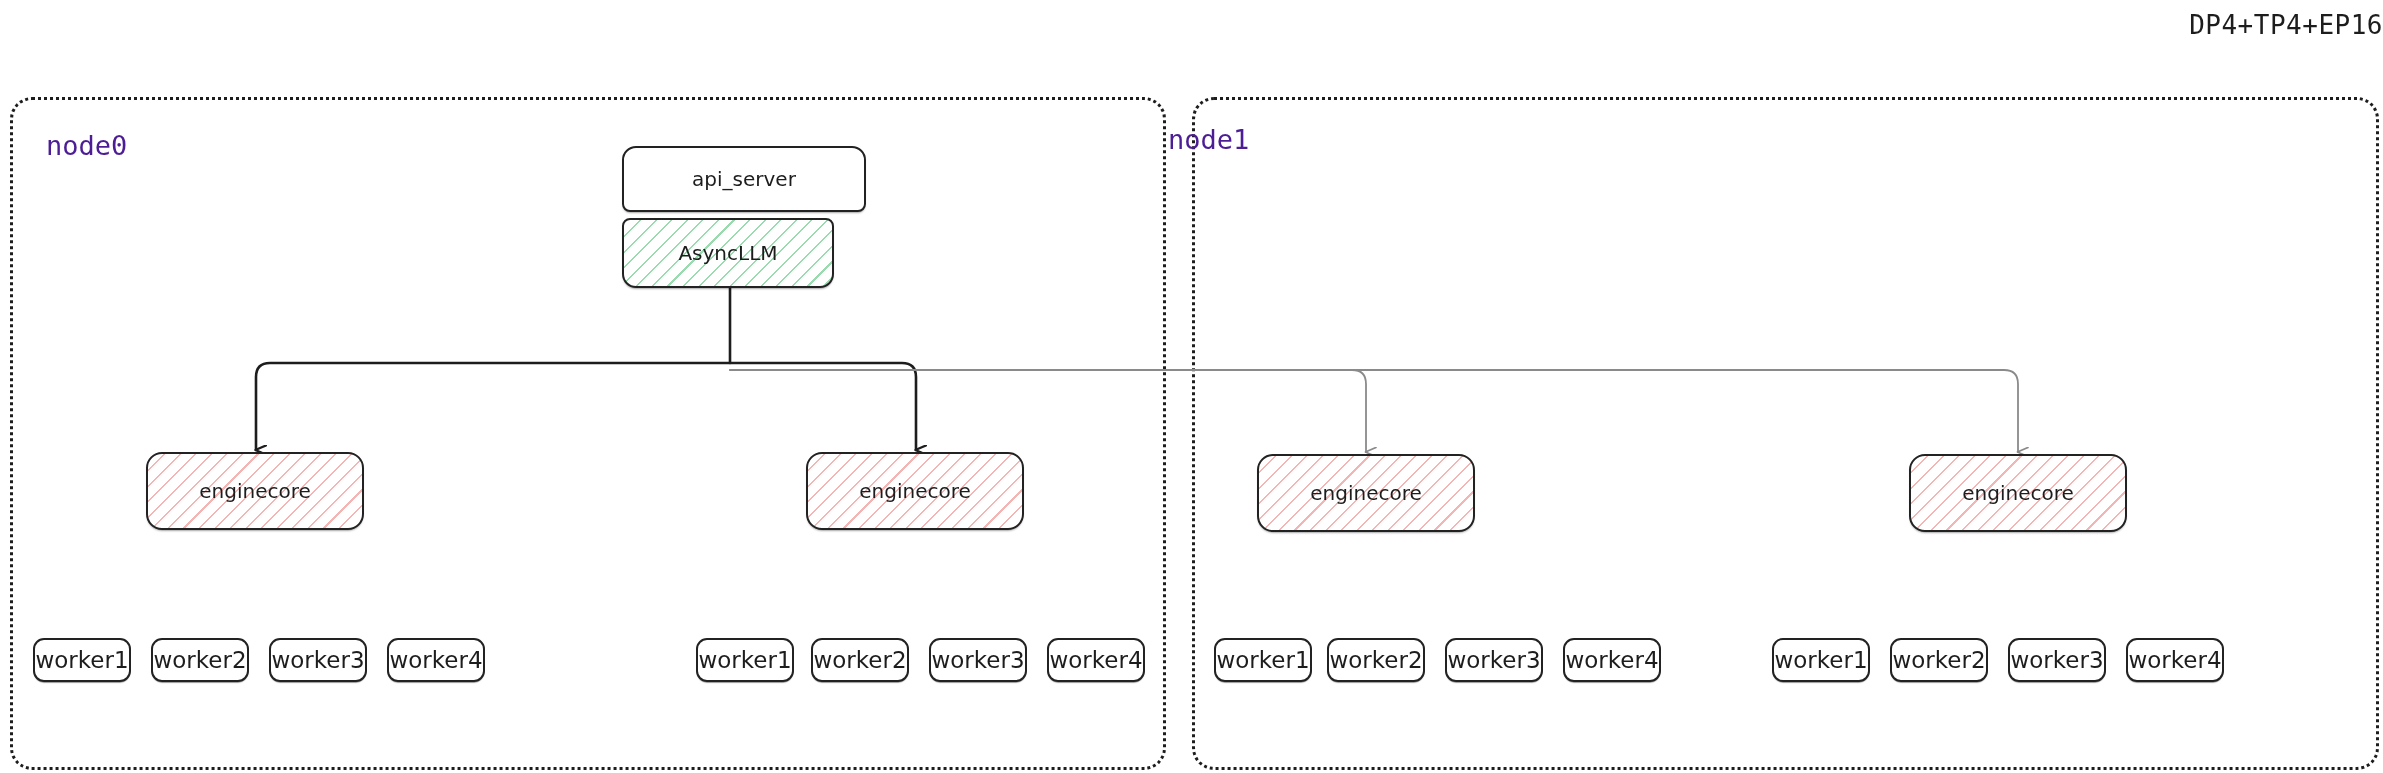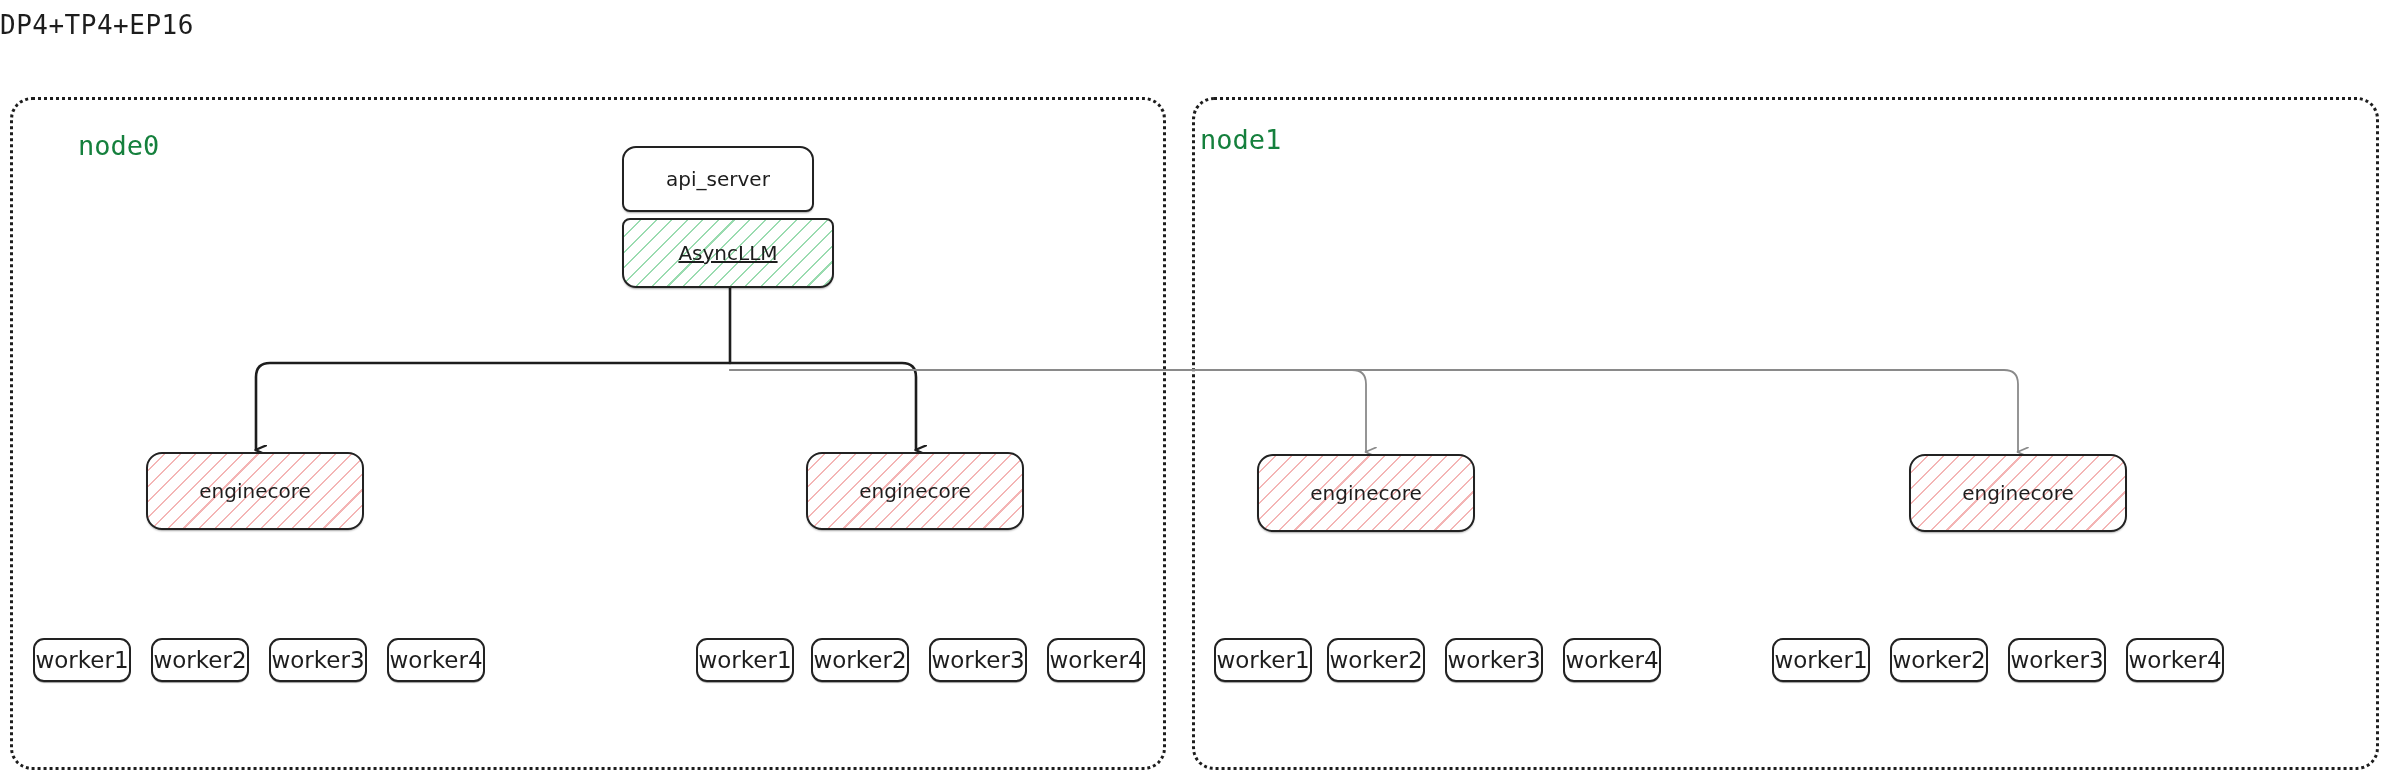--- a/index.html
+++ b/index.html
@@ -2,56 +2,55 @@
 <html><head>
 <meta charset="utf-8">
 <style>
   html,body{margin:0;padding:0;background:#ffffff;}
   body{width:2383px;height:773px;position:relative;overflow:hidden;
        font-family:"DejaVu Sans","Liberation Sans",sans-serif;}
 
   #canvas{position:absolute;left:0;top:0;width:2383px;height:773px;}
 
   .title{
-    position:absolute; left:0; top:10px; width:2383px; text-align:left;
+    position:absolute; left:0; top:10px; width:2383px; text-align:right;
     font-family:"DejaVu Sans Mono","Liberation Mono",monospace;
     font-size:26px; color:#1d1d1d; letter-spacing:0.5px;
   }
 
   .node-box{
     position:absolute;
     border:3px dotted #1d1d1d;
     border-radius:22px;
     background:transparent;
   }
   .node-label{
     position:absolute;
     font-family:"DejaVu Sans Mono","Liberation Mono",monospace;
-    font-size:27px; color:#15803d; font-weight:400;margin-left:32px;
+    font-size:27px; color:#4c1d95; font-weight:400;
   }
 
   .nodebox{
     position:absolute;
     border:2.5px solid #222222;
     box-sizing:border-box;
     display:flex; align-items:center; justify-content:center;
     font-size:20px; color:#1d1d1d;
     background:#ffffff;
     box-shadow:0 2px 2px -1px rgba(0,0,0,0.35);
   }
   .nodebox span{position:relative;z-index:2;}
 
   .api-box{border-radius:14px 14px 8px 8px;}
   .async-box{
     border-radius:8px 8px 14px 14px;
     background-color:#ffffff;
     background-image:repeating-linear-gradient(135deg,
         rgba(70,190,110,0.55) 0px, rgba(70,190,110,0.55) 1.5px,
         rgba(255,255,255,0) 1.5px, rgba(255,255,255,0) 11px);
-    text-decoration:underline;
   }
   .engine-box{
     border-radius:16px;
     background-color:#ffffff;
     background-image:repeating-linear-gradient(135deg,
         rgba(230,90,90,0.45) 0px, rgba(230,90,90,0.45) 1.5px,
         rgba(255,255,255,0) 1.5px, rgba(255,255,255,0) 11px);
   }
   .worker-box{
     border-radius:11px;
@@ -90,21 +89,21 @@
 
     <path d="M730,363 L270,363 Q256,363 256,377 L256,450" fill="none" stroke="#1d1d1d" stroke-width="2.6" stroke-linecap="round" marker-end="url(#ah-dark)"></path>
 
     <path d="M730,363 L902,363 Q916,363 916,377 L916,450" fill="none" stroke="#1d1d1d" stroke-width="2.6" stroke-linecap="round" marker-end="url(#ah-dark)"></path>
 
     <path d="M730,370 L1352,370 Q1366,370 1366,384 L1366,452" fill="none" stroke="#8a8a8a" stroke-width="1.8" stroke-linecap="round" marker-end="url(#ah-light)"></path>
 
     <path d="M730,370 L2004,370 Q2018,370 2018,384 L2018,452" fill="none" stroke="#8a8a8a" stroke-width="1.8" stroke-linecap="round" marker-end="url(#ah-light)"></path>
   </svg>
 
-  <div class="nodebox api-box" style="left:622px;top:146px;width:192px;height:66px;">
+  <div class="nodebox api-box" style="left:622px;top:146px;width:244px;height:66px;">
     <span>api_server</span>
   </div>
 
   <div class="nodebox async-box" style="left:622px;top:218px;width:212px;height:70px;">
     <span>AsyncLLM</span>
   </div>
 
   <div class="nodebox engine-box" style="left:146px;top:452px;width:218px;height:78px;">
     <span>enginecore</span>
   </div>

